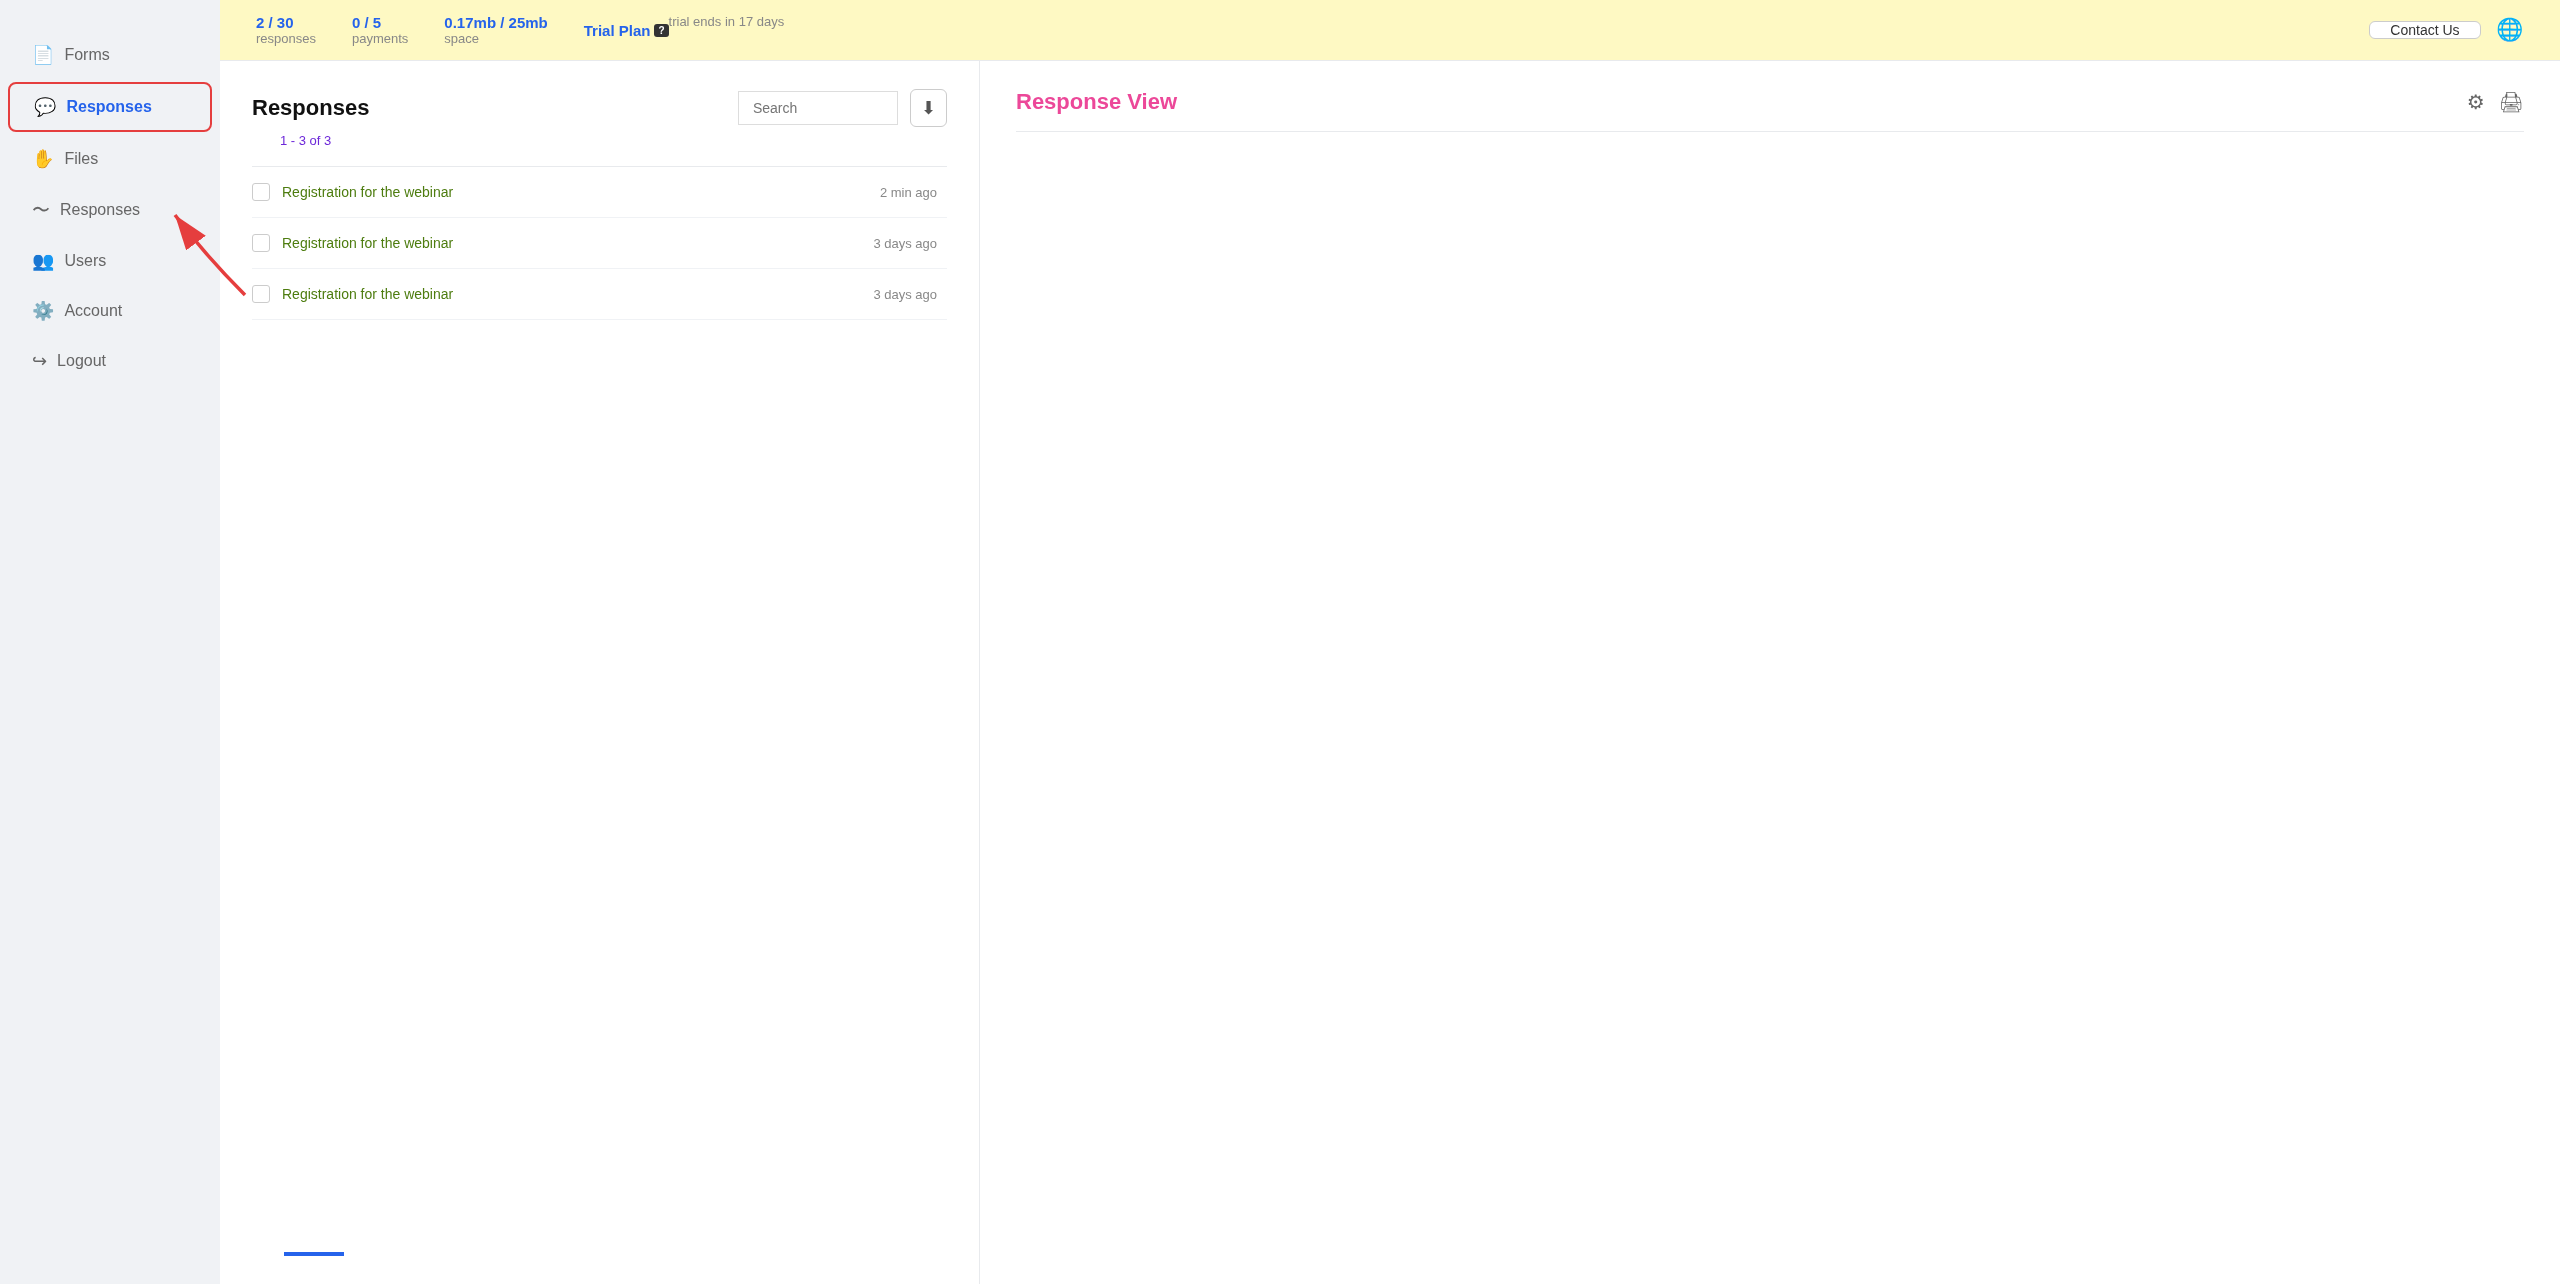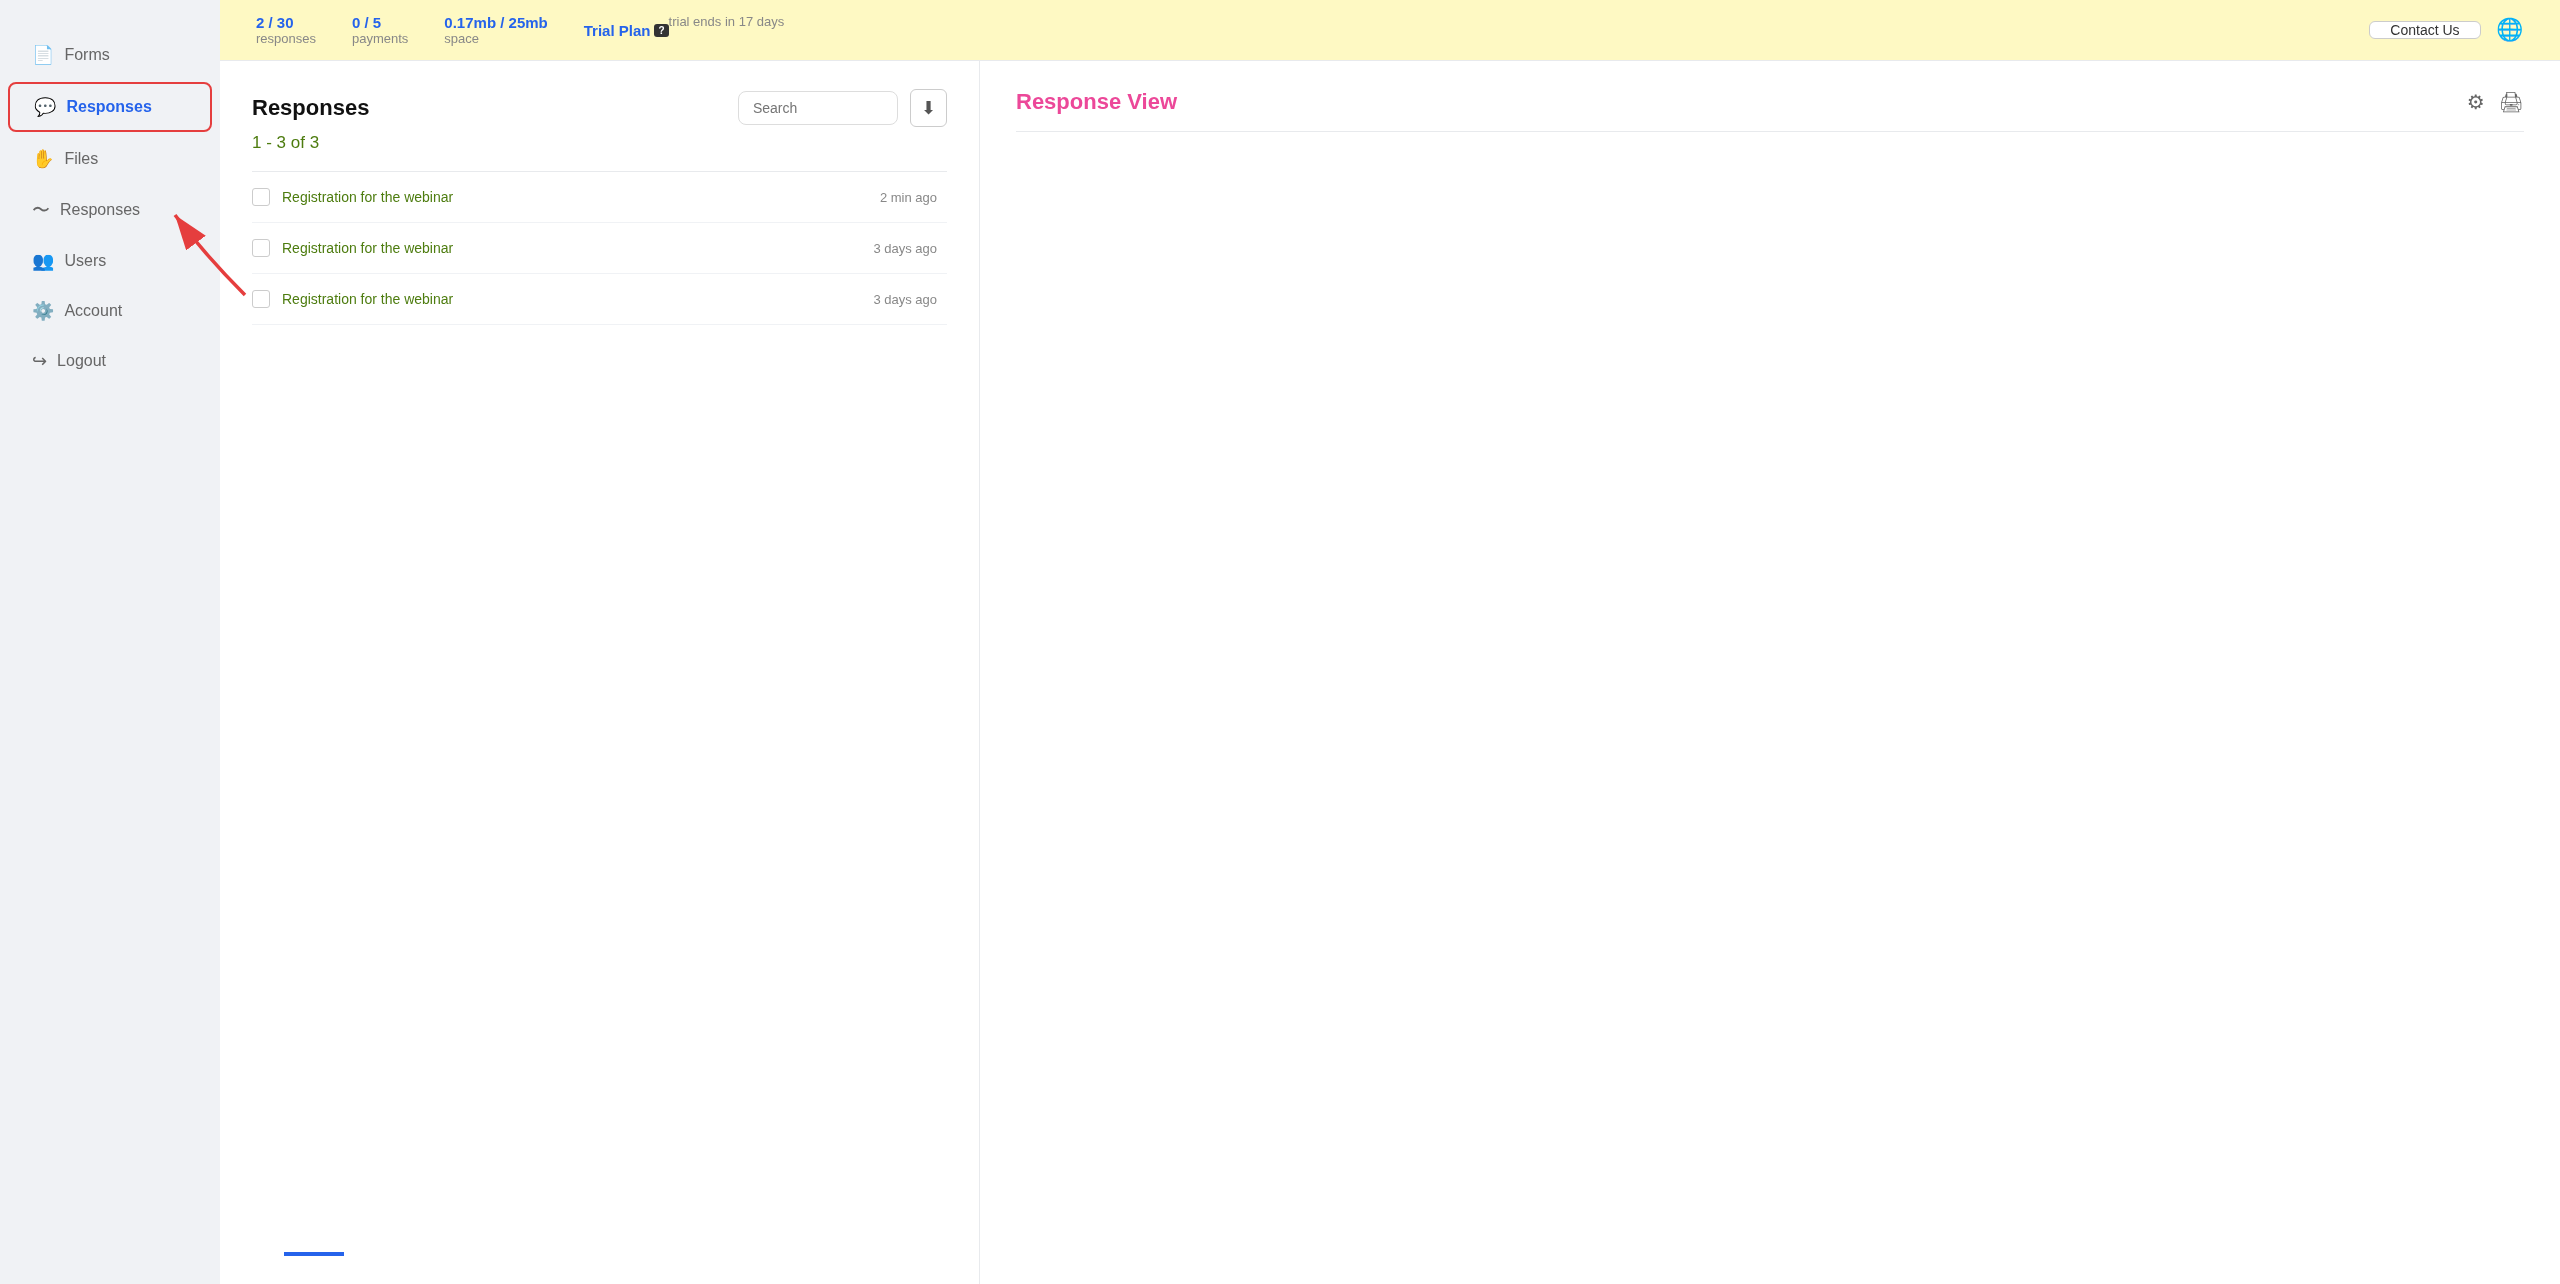--- a/index.html
+++ b/index.html
@@ -118,40 +118,41 @@
       font-weight: 700;
       color: #111;
     }
     .responses-header-right {
       display: flex;
       align-items: center;
       gap: 12px;
     }
     .search-box {
       border: 1px solid #ddd;
-      border-radius: 8px;
+      border-radius: 0;
       padding: 8px 14px;
       font-size: 14px;
       color: #999;
       width: 160px;
       outline: none;
     }
     .download-btn {
       border: 1px solid #ccc;
       background: #fff;
       border-radius: 6px;
       padding: 7px 10px;
       cursor: pointer;
       font-size: 18px;
       color: #555;
     }
     .responses-count {
-      font-size: 17px;
-      color: #4d7c0f;
+      font-size: 13px;
+      color: #6d28d9;
       margin-bottom: 18px;
+      margin-left: 28px;
     }
 
     
     .divider { border: none; border-top: 1px solid #e8eaed; margin: 0 0 0 0; }
 
     
     .table-header {
       display: flex;
       align-items: center;
       padding: 12px 0;

